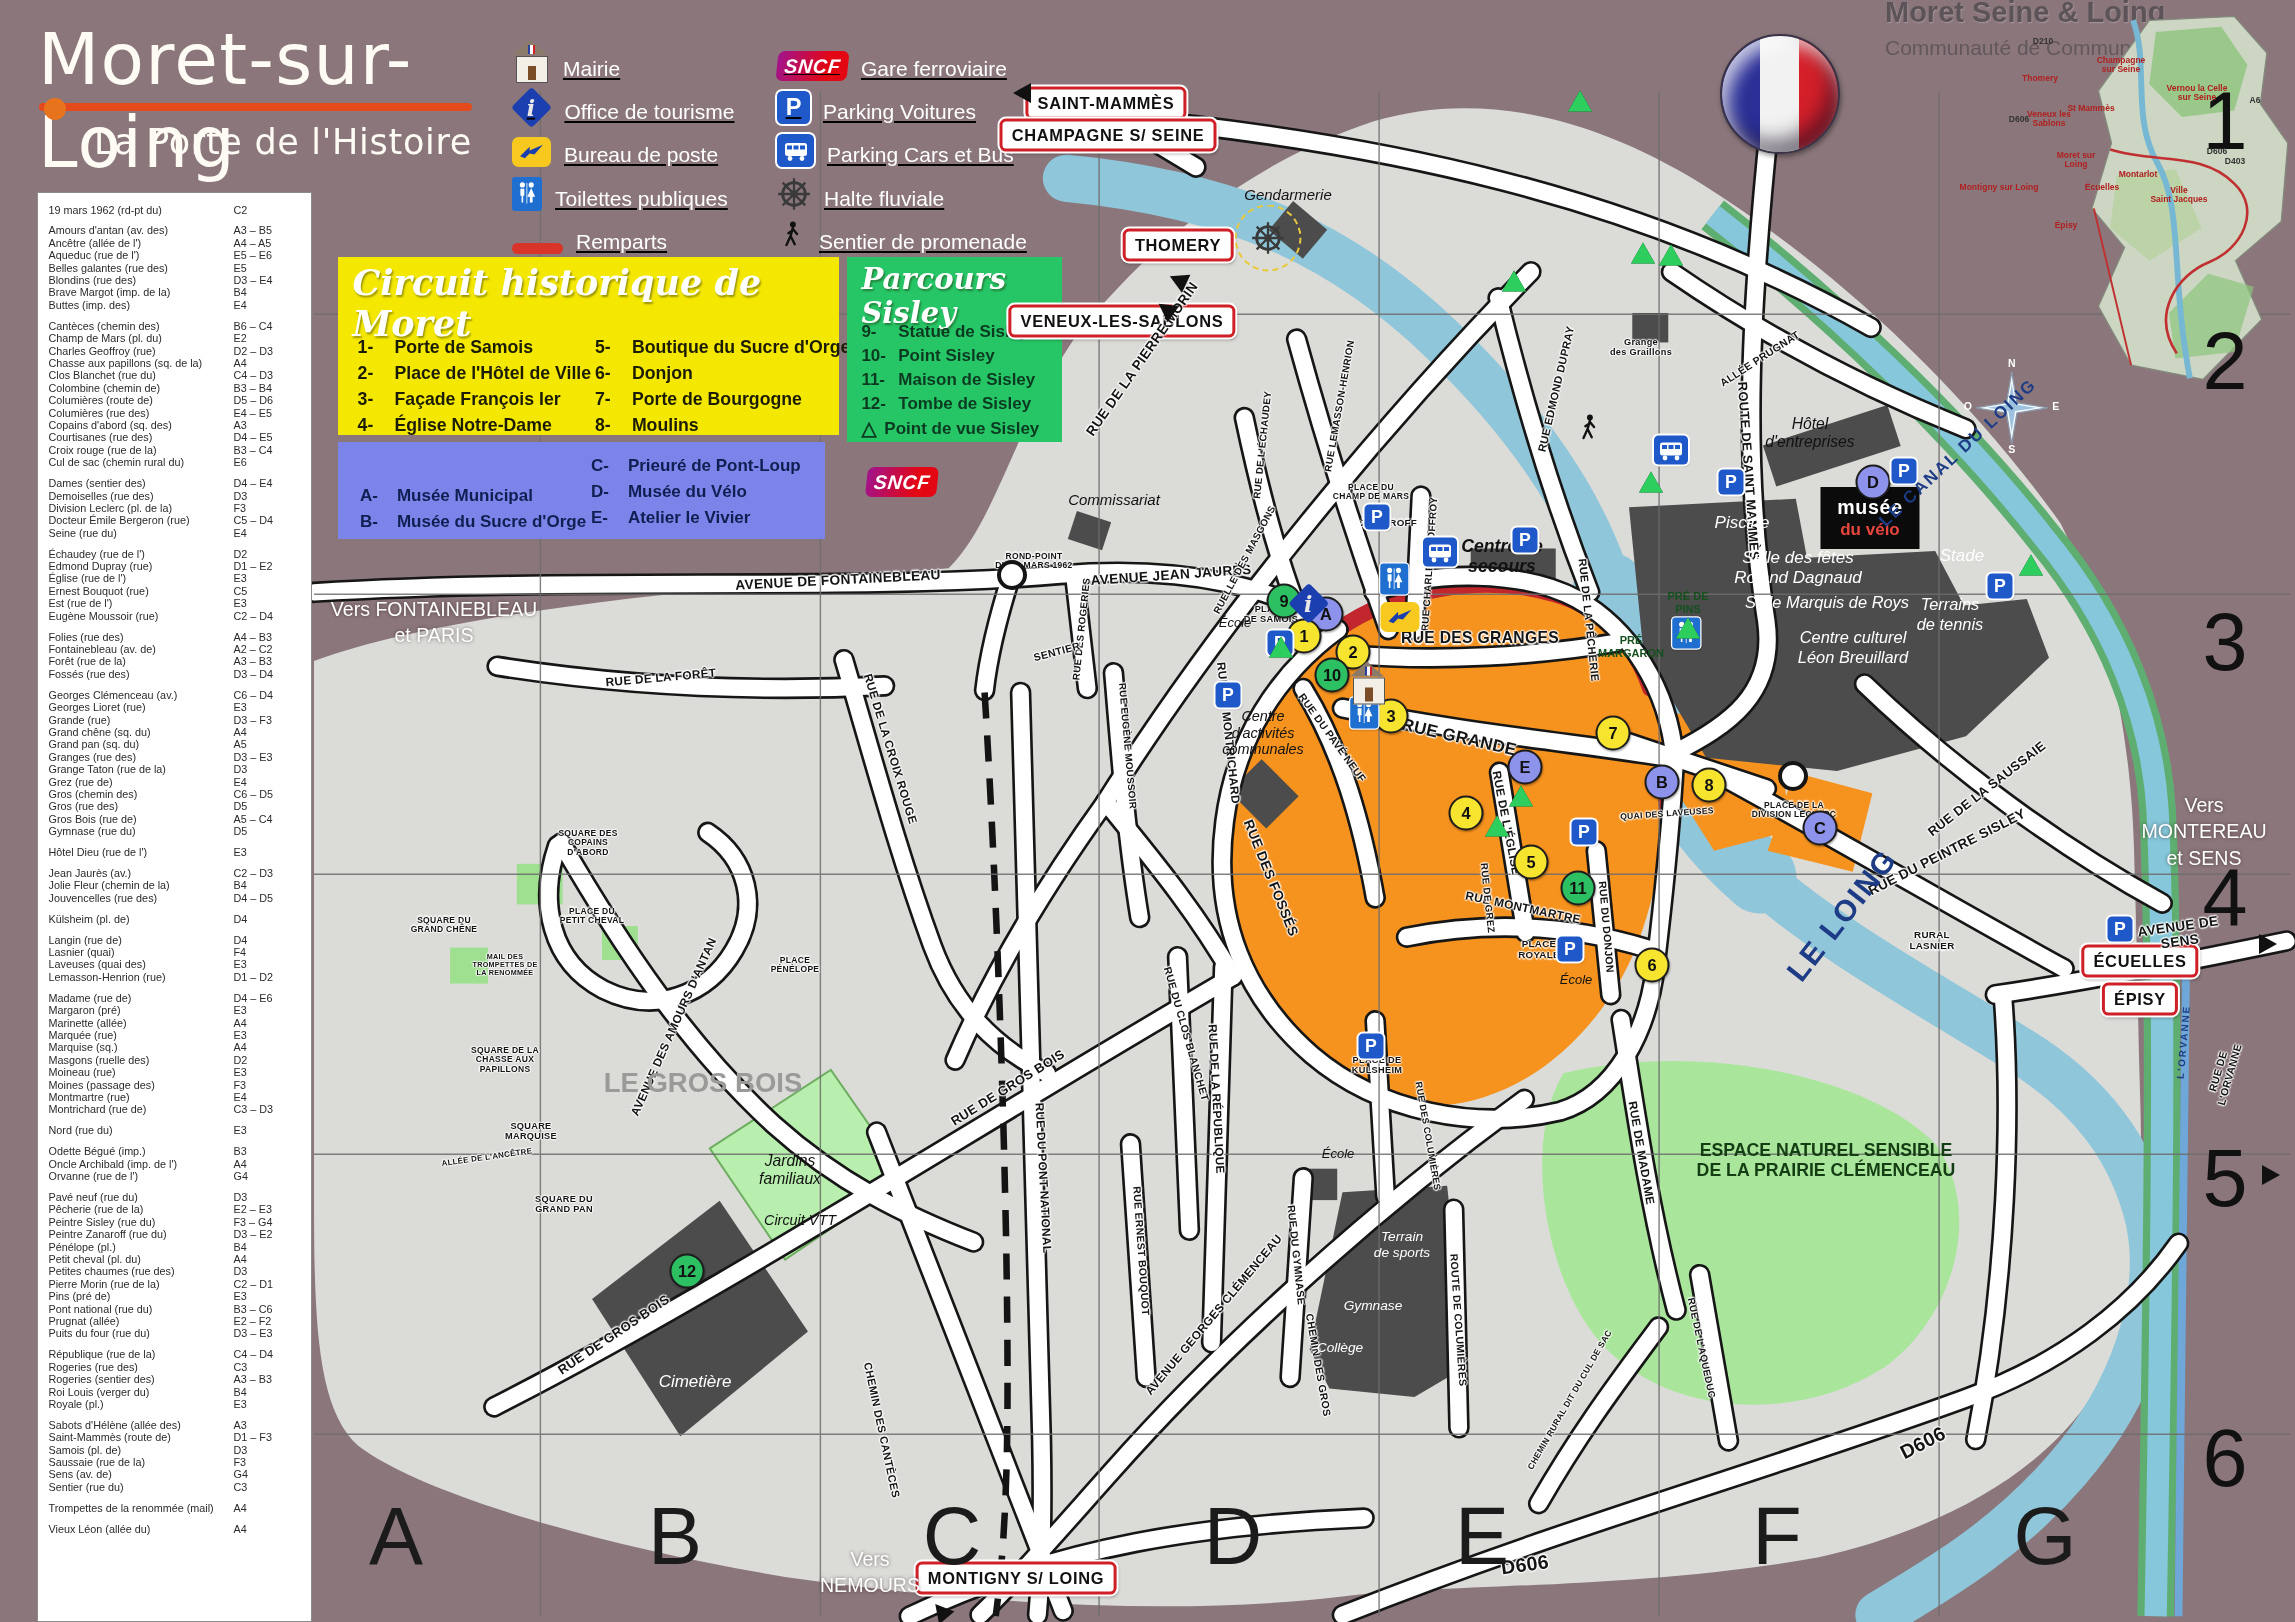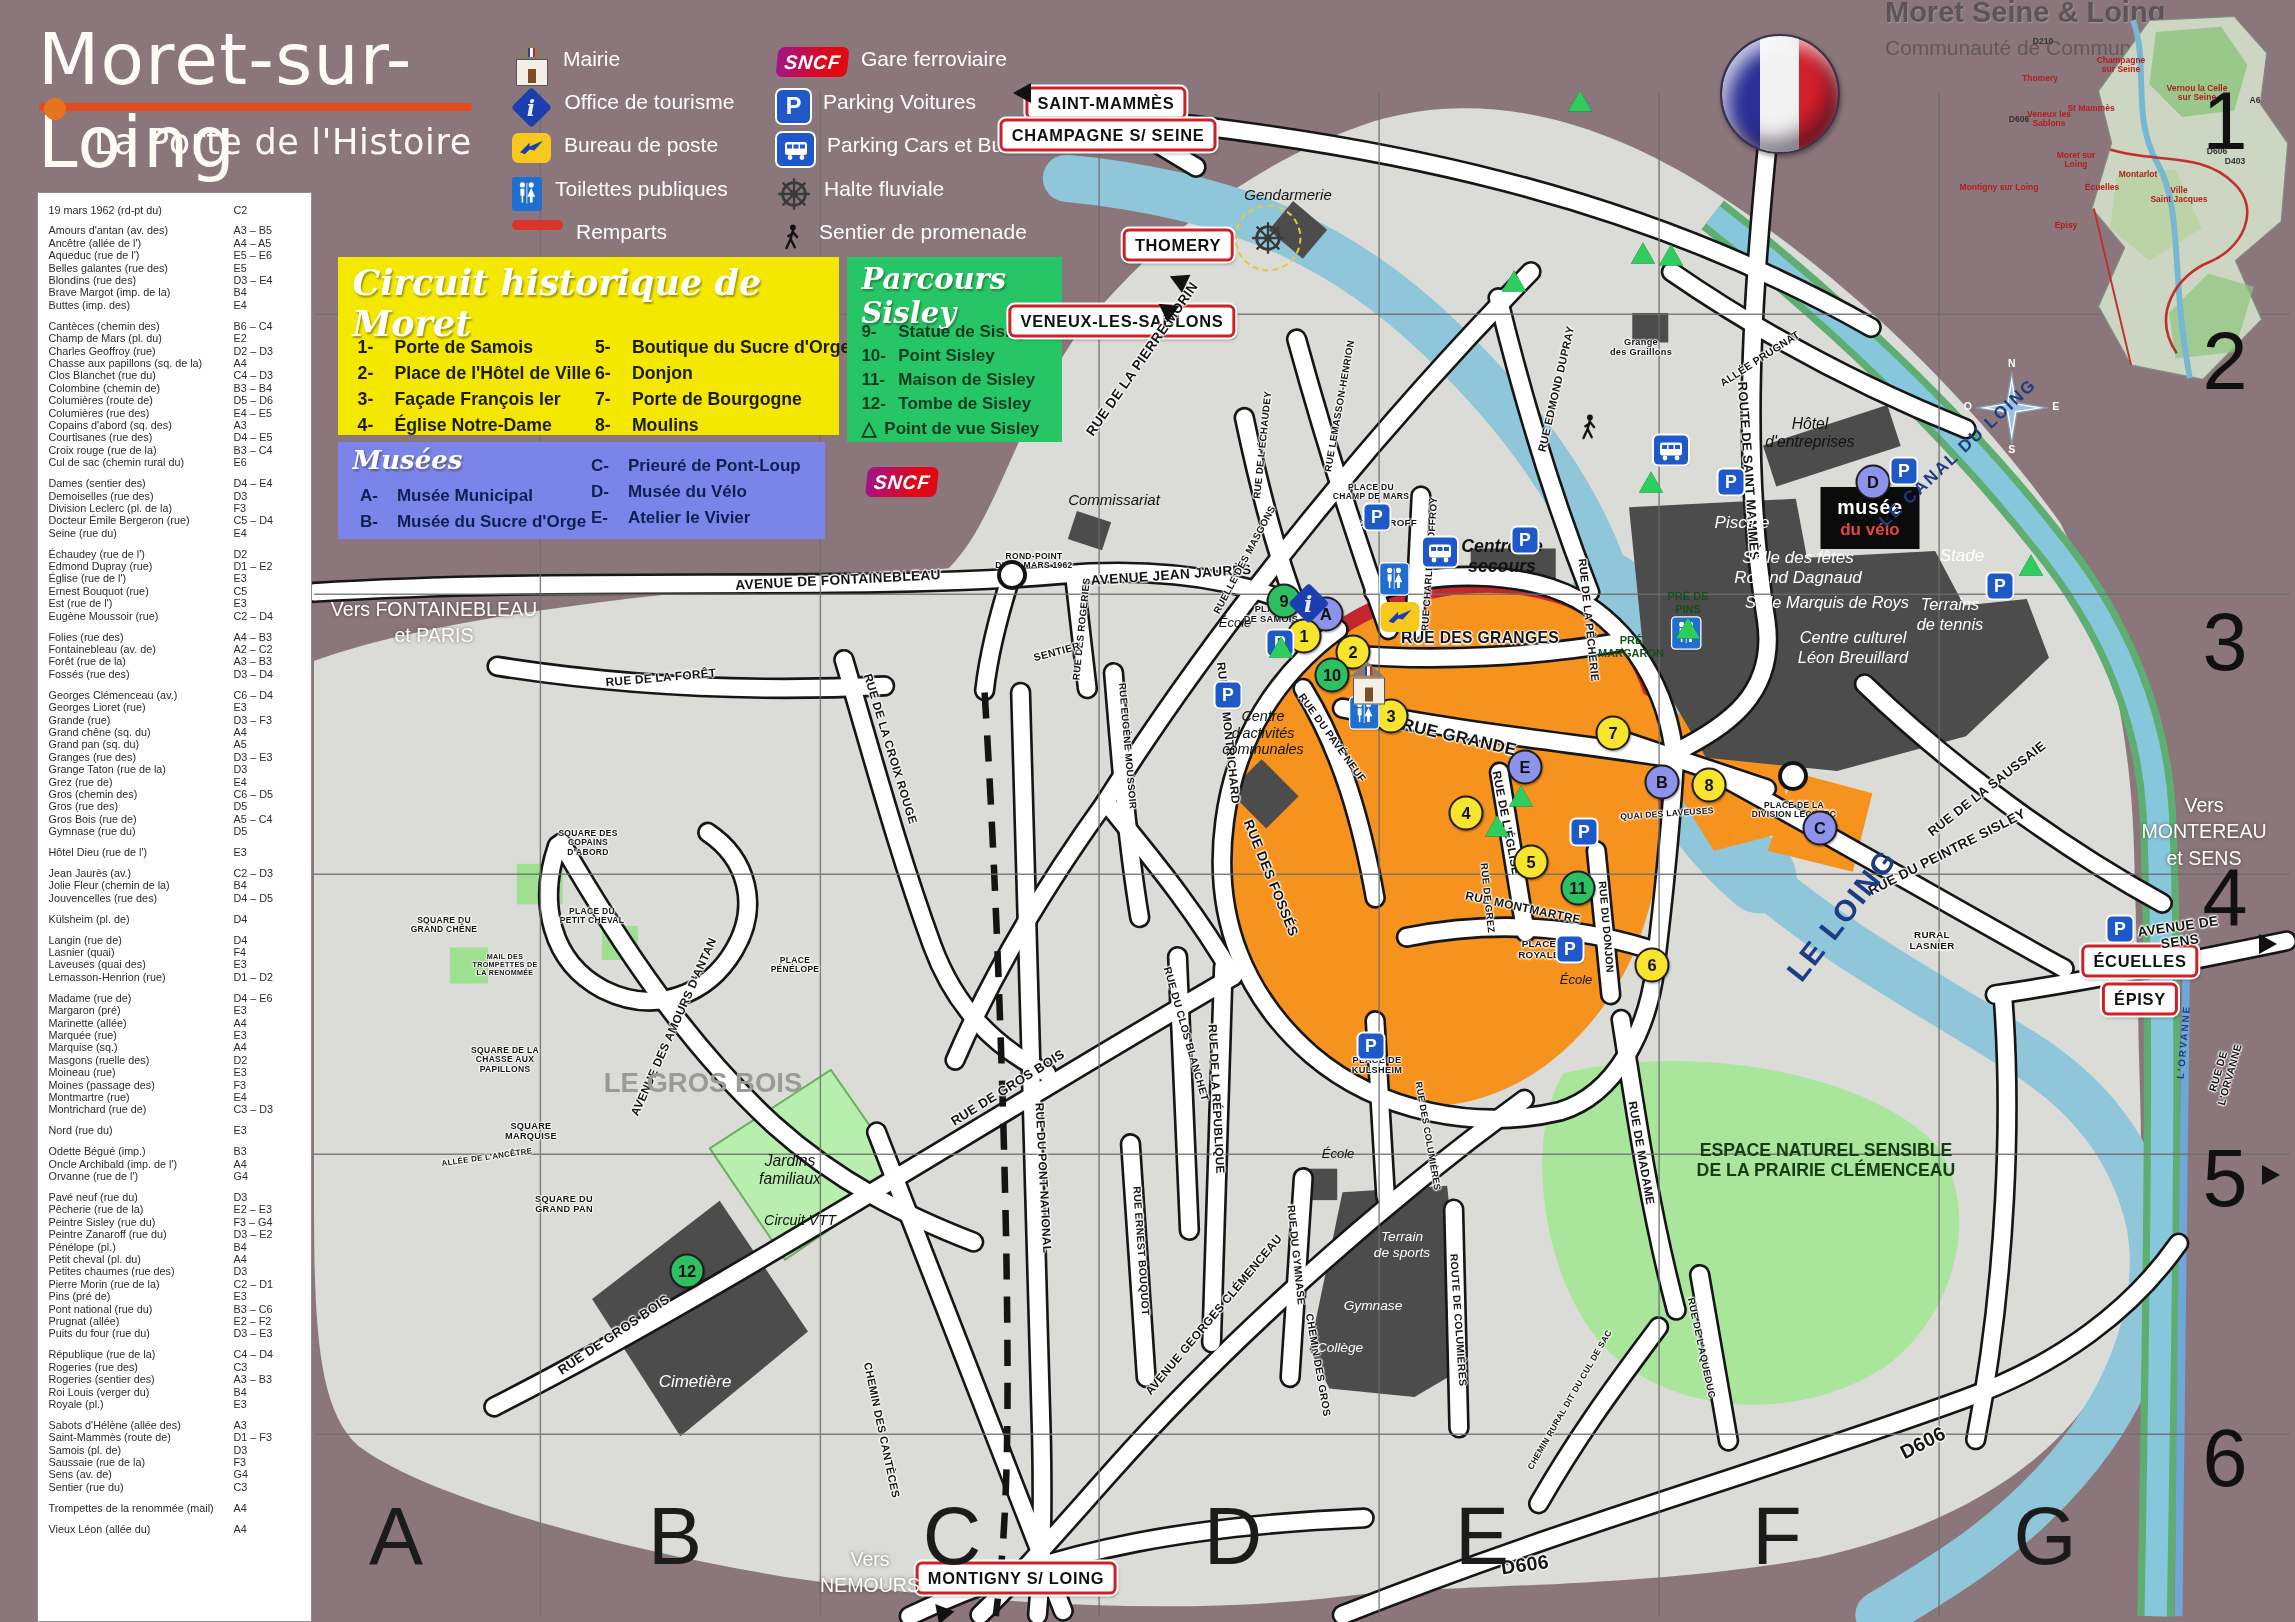--- a/index.html
+++ b/index.html
@@ -12,21 +12,21 @@
   
   #logo-title{position:absolute;left:38px;top:18.3px;width:435px;color:#fdfbf4;
     font-size:71px;font-weight:400;letter-spacing:1.3px;font-family:"DejaVu Sans",sans-serif;}
   #logo-underline{position:absolute;left:39px;top:103px;width:433px;height:7.9px;background:#e54a1d;border-radius:3.9px;}
   #logo-dot{position:absolute;left:44px;top:98px;width:22px;height:22px;border-radius:50%;background:#e8731d;}
   #logo-subtitle{position:absolute;left:39px;top:122px;width:433px;text-align:right;color:#fdfbf4;
     font-size:35px;letter-spacing:0.7px;font-family:"DejaVu Sans",sans-serif;}
 
   
   .legend-col{position:absolute;display:flex;flex-direction:column;gap:9.2px;}
-  .legend-row{display:flex;align-items:flex-start;gap:13px;height:34px;}
+  .legend-row{display:flex;align-items:flex-end;gap:13px;height:34px;text-decoration:underline;}
   .legend-label{color:#fff;font-size:21px;white-space:nowrap;}
 
   
   .info-box{position:absolute;box-sizing:border-box;}
   #circuit-box{left:338px;top:257px;width:501px;height:178px;background:#f4e800;}
   #sisley-box{left:847px;top:257px;width:215px;height:185px;background:#26c667;}
   #musees-box{left:338px;top:442px;width:487px;height:97px;background:#7b85e9;}
   .box-title{font-family:"DejaVu Serif",serif;font-style:italic;font-weight:bold;color:#fff;
     text-shadow:1.3px 2px 2px rgba(40,40,0,.45);padding:5.2px 0 0 14.4px;}
   #circuit-box .box-title{font-size:35px;}
@@ -469,21 +469,20 @@
           <div class="box-num">12-</div>
           <div class="">Tombe de Sisley</div>
         </div>
       </div>
     <div class="box-row" style="position:absolute;left:14.4px;top:160px;">
       <span class="tri-glyph">△</span>
       <span>Point de vue Sisley</span>
     </div>
   </div>
   <div id="musees-box" class="info-box">
-    <div class="box-title">Musées</div>
     <div class="box-col" style="left:22px;top:41px;" id="musees-left">
         <div class="box-row">
           <div class="box-num">A-</div>
           <div class="">Musée Municipal</div>
         </div>
         <div class="box-row">
           <div class="box-num">B-</div>
           <div class="">Musée du Sucre d'Orge</div>
         </div>
       </div>

